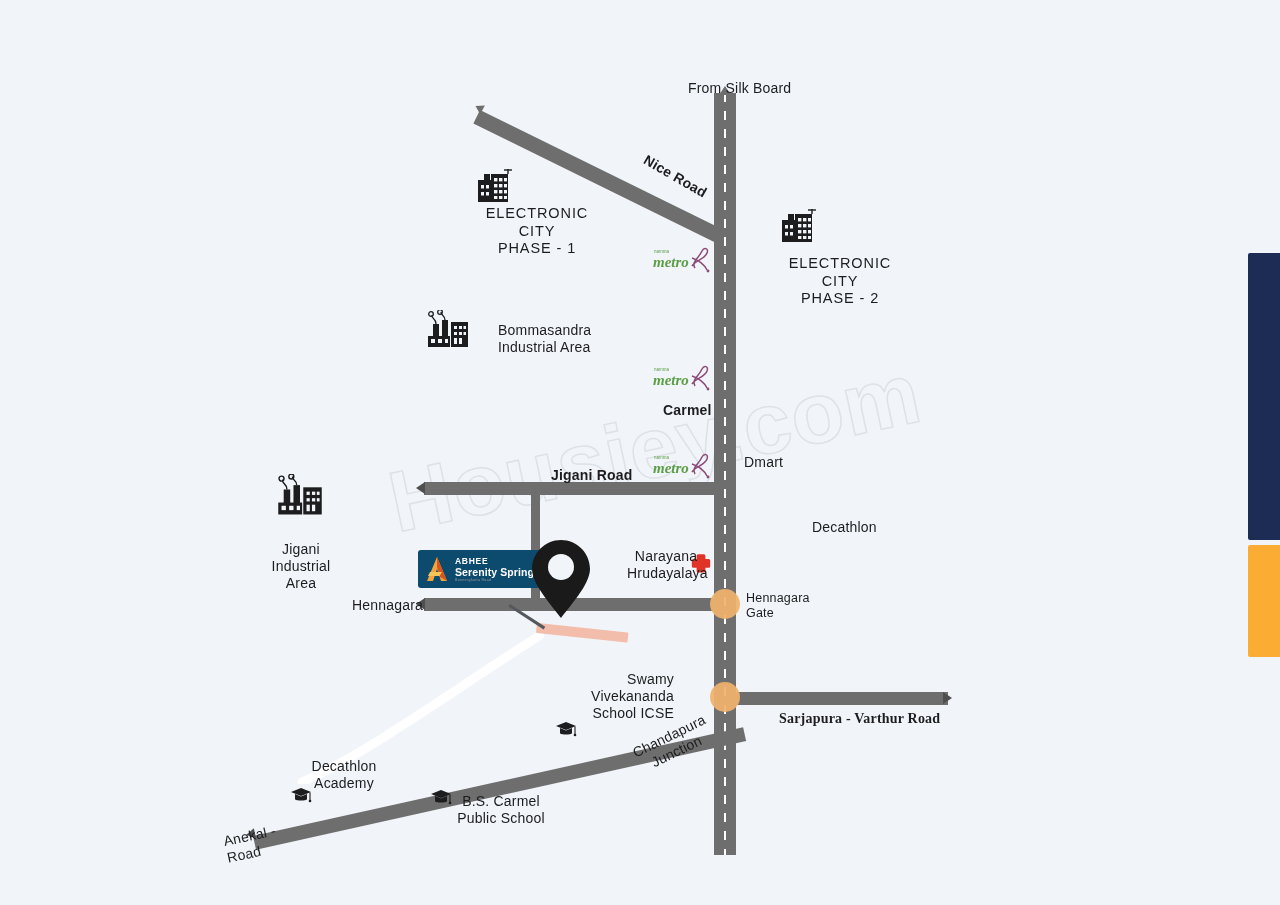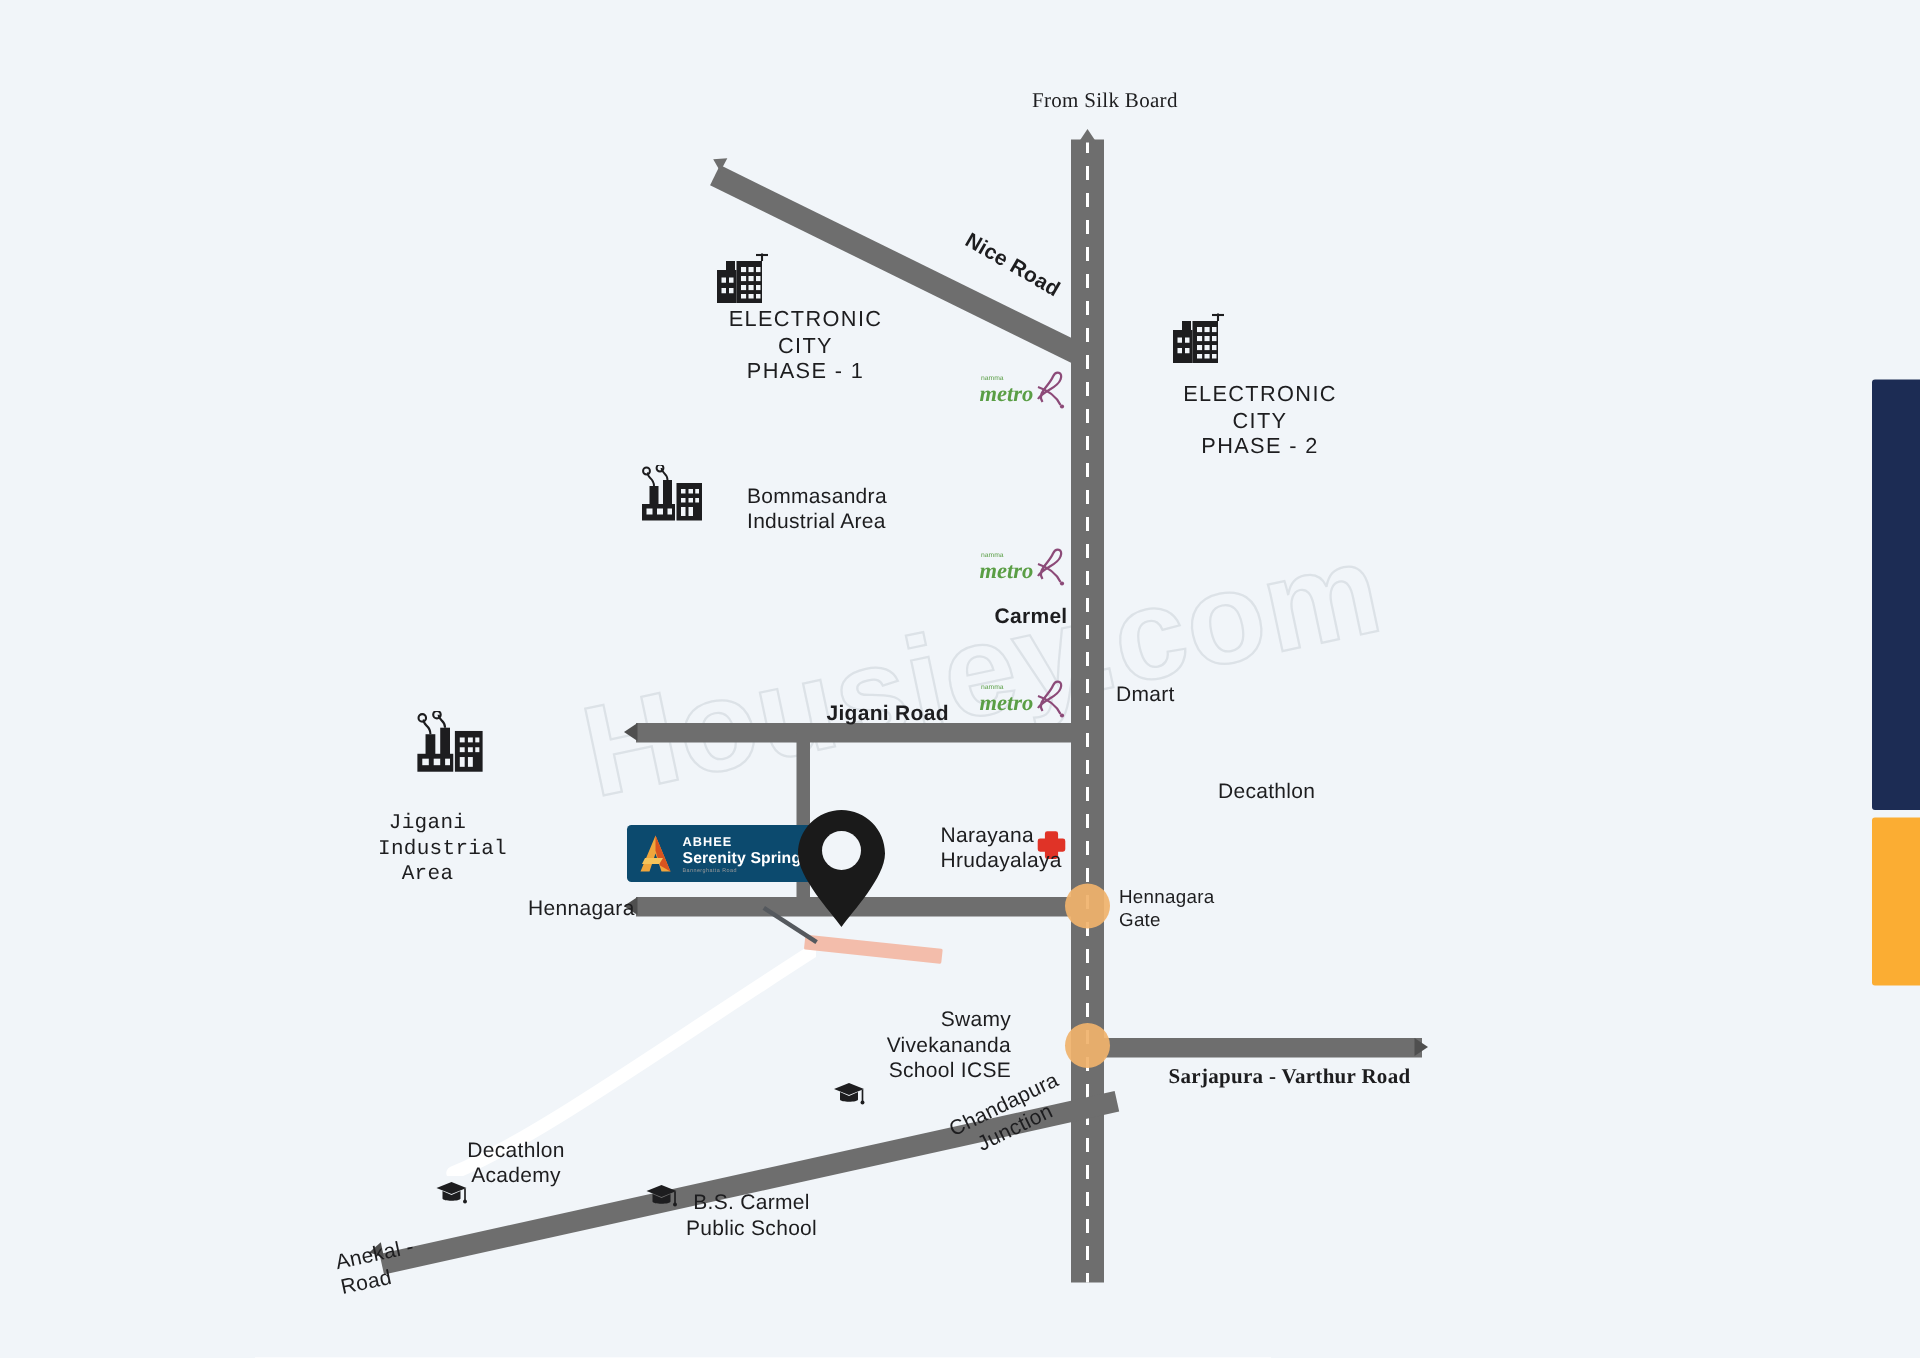--- a/index.html
+++ b/index.html
@@ -203,32 +203,32 @@
   .lbl.caps {
     font-size: 14.5px;
     letter-spacing: .9px;
     text-align: center;
   }
   .lbl.road-name {
     font-weight: 700;
     font-size: 14px;
   }
 
-  .lbl-silk      { left: 688px; top: 59px; font-family: Liberation Serif, serif; }
+  .lbl-silk      { left: 688px; top: 80px; }
   .lbl-ec1       { left: 470px; top: 205px; width: 134px; }
   .lbl-ec2       { left: 772px; top: 255px; width: 136px; }
   .lbl-nice      { left: 640px; top: 168px; transform: rotate(30deg); font-weight: 700; }
   .lbl-bommas    { left: 476px; top: 322px; margin-left: 22px; }
   .lbl-biocon    { left: 663px; top: 402px; font-weight: 700; }
   .lbl-dmart     { left: 744px; top: 454px; text-align: center; }
   .lbl-decathlon { left: 812px; top: 519px; }
   .lbl-jiganird  { left: 551px; top: 467px; }
-  .lbl-jiganiind { left: 252px; top: 541px; width: 66px; text-align: center; font-family: Liberation Mono, monospace; }
+  .lbl-jiganiind { left: 268px; top: 541px; width: 66px; text-align: center; }
   .lbl-hennagara { left: 352px; top: 597px; }
-  .lbl-narayana  { left: 627px; top: 548px; width: 78px; text-align: left; }
+  .lbl-narayana  { left: 627px; top: 548px; width: 78px; text-align: center; }
   .lbl-hennagate { left: 746px; top: 591px; font-size: 12.5px; }
   .lbl-sarjapura { left: 779px; top: 710px; font-family: Liberation Serif, serif; }
   .lbl-swamy     { left: 544px; top: 671px; width: 130px; text-align: right; }
   .lbl-chandapur { left: 630px; top: 727px; transform: rotate(-26deg); width: 86px; text-align: center; }
   .lbl-allience  { left: 305px; top: 758px; width: 78px; text-align: center; }
   .lbl-bscarmel  { left: 452px; top: 793px; width: 98px; text-align: center; }
   .lbl-anekal    { left: 225px; top: 827px; width: 58px; transform: rotate(-12deg); }
 
   
   .icon { position: absolute; }

